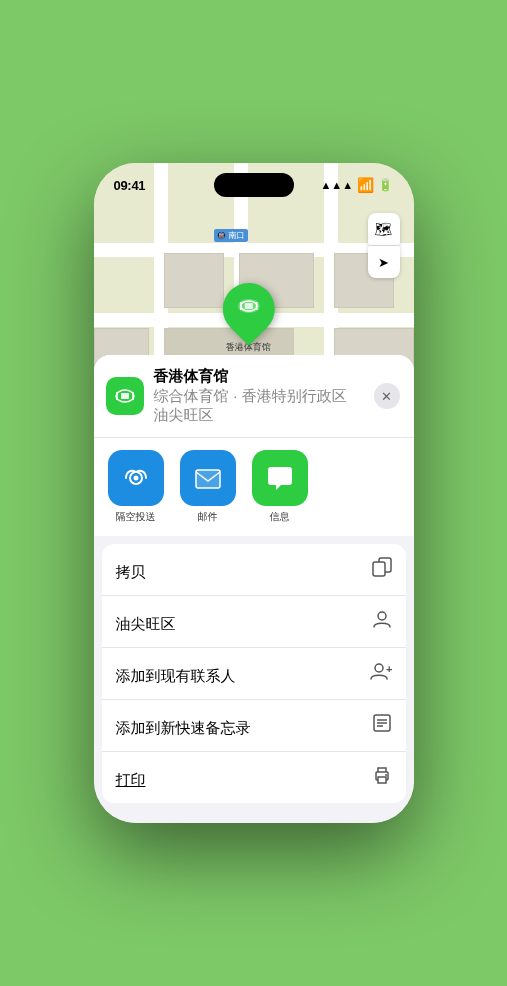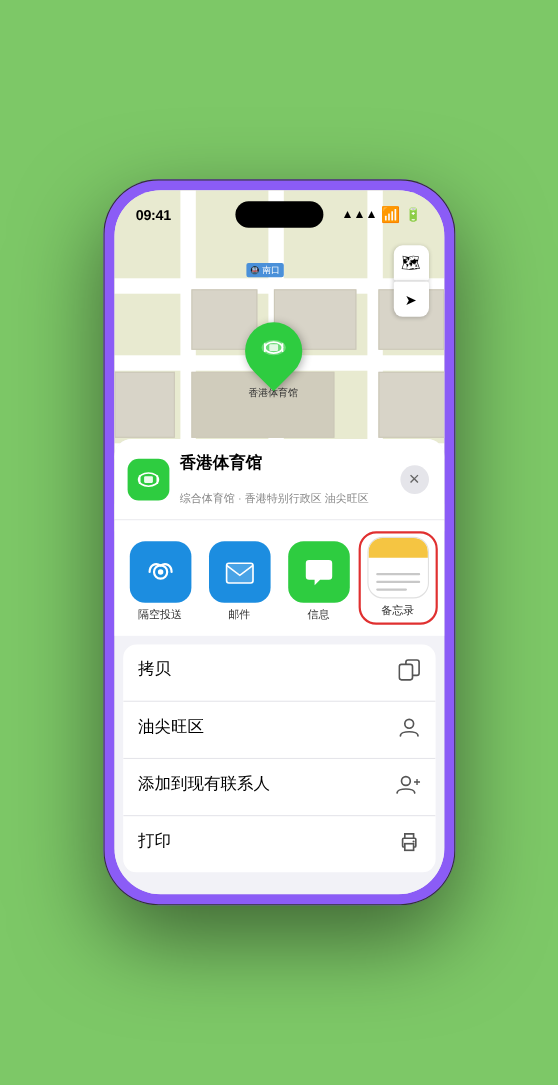--- a/index.html
+++ b/index.html
@@ -11,21 +11,20 @@
       align-items: center;
       min-height: 100vh;
       font-family: -apple-system, 'PingFang SC', 'Helvetica Neue', sans-serif;
     }
 
     .phone-frame {
       width: 320px;
       height: 660px;
       background: #8b5cf6;
       border-radius: 50px;
-      padding: 10px;
       position: relative;
       box-shadow: 0 30px 80px rgba(0,0,0,0.5), inset 0 0 0 1px #333;
     }
 
     .phone-screen {
       width: 100%;
       height: 100%;
       background: #e8e8e8;
       border-radius: 42px;
       overflow: hidden;
@@ -235,23 +234,23 @@
       flex: 1;
     }
 
     .location-name {
       font-size: 15px;
       font-weight: 600;
       color: #000;
     }
 
     .location-sub {
-      font-size: 10px;
+      font-size: 15px;
       color: #888;
-      margin-top: 16px;
+      margin-top: 1px;
     }
 
     .close-btn {
       width: 26px;
       height: 26px;
       background: #e5e5ea;
       border-radius: 50%;
       display: flex;
       align-items: center;
       justify-content: center;
@@ -385,29 +384,30 @@
       background: #fff;
       margin-top: 8px;
       border-radius: 12px;
       overflow: hidden;
       margin-left: 8px;
       margin-right: 8px;
     }
 
     .action-item {
       display: flex;
-      align-items: flex-start;
+      align-items: flex-end;
       justify-content: space-between;
       padding: 13px 14px;
       border-bottom: 0.5px solid #e5e5ea;
       cursor: pointer;
     }
 
     .action-item:last-child {
       border-bottom: none;
+      text-decoration: underline;
     }
 
     .action-text {
       font-size: 15px;
       color: #000;
     }
 
     .action-icon {
       font-size: 18px;
       color: #555;
@@ -546,31 +546,20 @@
 
         <div class="share-app">
           <div class="app-icon icon-messages">
             <svg width="32" height="32" viewBox="0 0 32 32" fill="none">
               <path d="M4 8 Q4 5 7 5 L25 5 Q28 5 28 8 L28 20 Q28 23 25 23 L17 23 L12 28 L12 23 L7 23 Q4 23 4 20 Z" fill="white"></path>
             </svg>
           </div>
           <span class="app-label">信息</span>
         </div>
 
-        <div class="share-app highlighted">
-          <div class="app-icon icon-notes">
-            <div class="notes-header"></div>
-            <div class="notes-lines">
-              <div class="notes-line"></div>
-              <div class="notes-line"></div>
-              <div class="notes-line" style="width:70%;"></div>
-            </div>
-          </div>
-          <span class="app-label">备忘录</span>
-        </div>
 
         <div class="more-btn-col">
           <div class="more-dots">
             
             
             
           </div>
         </div>
       </div>
 
@@ -600,20 +589,31 @@
           <span class="action-text">添加到现有联系人</span>
           <span class="action-icon">
             <svg width="22" height="20" viewBox="0 0 22 20" fill="none">
               <circle cx="9" cy="7" r="4" stroke="#555" stroke-width="1.5" fill="none"></circle>
               <path d="M1 18 C1 13 17 13 17 18" stroke="#555" stroke-width="1.5" fill="none" stroke-linecap="round"></path>
               <text x="16" y="12" font-size="11" fill="#555" font-weight="bold">+</text>
             </svg>
           </span>
         </div>
 
+        <div class="action-item">
+          <span class="action-text">添加到新快速备忘录</span>
+          <span class="action-icon">
+            <svg width="20" height="20" viewBox="0 0 20 20" fill="none">
+              <rect x="2" y="2" width="16" height="16" rx="2" stroke="#555" stroke-width="1.5" fill="none"></rect>
+              <line x1="5" y1="7" x2="15" y2="7" stroke="#555" stroke-width="1.5"></line>
+              <line x1="5" y1="10" x2="15" y2="10" stroke="#555" stroke-width="1.5"></line>
+              <line x1="5" y1="13" x2="11" y2="13" stroke="#555" stroke-width="1.5"></line>
+            </svg>
+          </span>
+        </div>
 
         <div class="action-item">
           <span class="action-text">打印</span>
           <span class="action-icon">
             <svg width="20" height="20" viewBox="0 0 20 20" fill="none">
               <rect x="4" y="7" width="12" height="8" rx="1" stroke="#555" stroke-width="1.5" fill="none"></rect>
               <rect x="6" y="12" width="8" height="6" rx="0" stroke="#555" stroke-width="1.5" fill="white"></rect>
               <path d="M6 7 L6 3 L14 3 L14 7" stroke="#555" stroke-width="1.5" fill="none"></path>
               <circle cx="14" cy="10" r="1" fill="#555"></circle>
             </svg>

